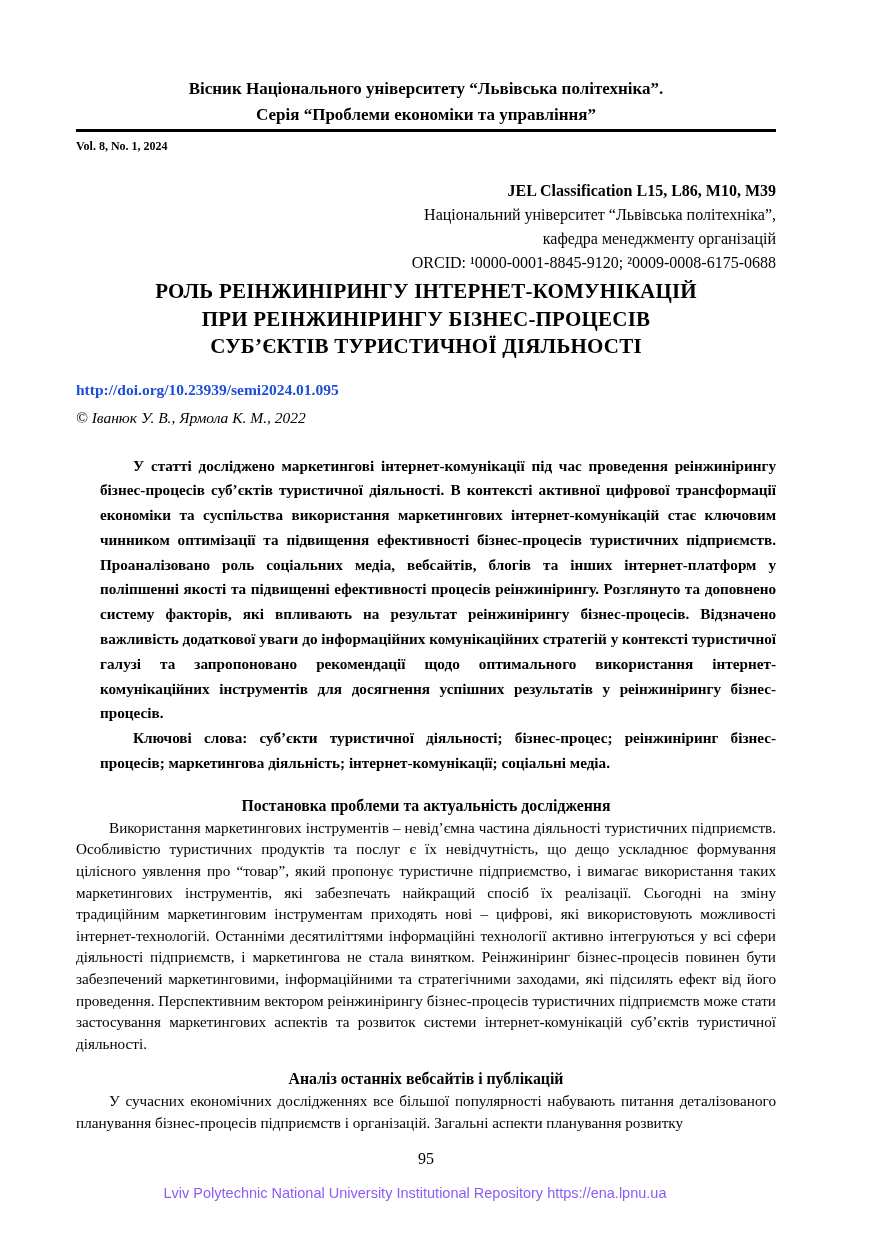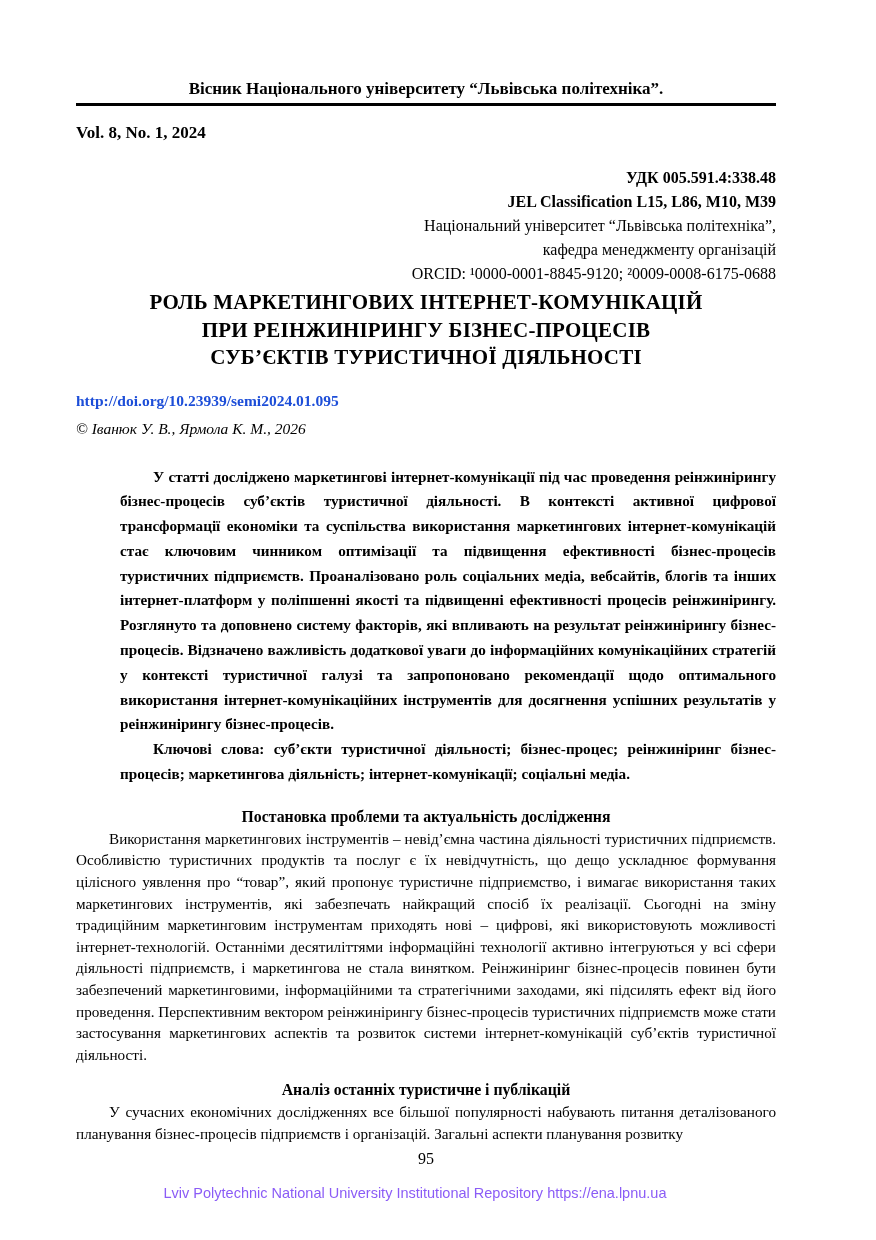--- a/index.html
+++ b/index.html
@@ -23,23 +23,23 @@
     font-weight: bold;
     font-size: 17px;
     line-height: 26px;
   }
   .rule {
     border: none;
     border-top: 3px solid #000;
     margin: 1px 0 0 0;
   }
   .volume {
-    margin-top: 18px;
+    margin-top: 5px;
     font-weight: bold;
-    font-size: 17px;
+    font-size: 12px;
     line-height: 18px;
   }
   
   .meta {
     margin-top: 24px;
     text-align: right;
     font-size: 16px;
     line-height: 24px;
   }
   .meta .bold { font-weight: bold; }
@@ -64,21 +64,21 @@
   }
   .copyright {
     margin-top: 10px;
     font-style: italic;
     font-size: 15.5px;
     line-height: 18px;
   }
   
   .abstract {
     margin-top: 27px;
-    margin-left: 44px;
+    margin-left: 24px;
     font-weight: bold;
     font-size: 15.2px;
     line-height: 24.8px;
     text-align: justify;
   }
   .abstract p { margin: 0; text-indent: 33px; }
   
   .sec-heading {
     text-align: center;
     font-weight: bold;
@@ -114,52 +114,52 @@
     text-decoration: none;
   }
 </style>
 </head>
 <body>
 
 <div class="page">
 
   <div class="jheader">
     <div>Вісник Національного університету “Львівська політехніка”.</div>
+    <div>Серія “Проблеми економіки та управління”</div>
   </div>
 
   <hr class="rule">
 
   <div class="volume">Vol. 8, No. 1, 2024</div>
 
   <div class="meta">
-    <div class="bold">УДК 005.591.4:338.48</div>
     <div class="bold">JEL Classification L15, L86, M10, M39</div>
     <div>Національний університет “Львівська політехніка”,</div>
     <div>кафедра менеджменту організацій</div>
     <div>ORCID: ¹0000-0001-8845-9120; ²0009-0008-6175-0688</div>
   </div>
 
   <div class="title">
-    <div>РОЛЬ МАРКЕТИНГОВИХ ІНТЕРНЕТ-КОМУНІКАЦІЙ</div>
+    <div>РОЛЬ РЕІНЖИНІРИНГУ ІНТЕРНЕТ-КОМУНІКАЦІЙ</div>
     <div>ПРИ РЕІНЖИНІРИНГУ БІЗНЕС-ПРОЦЕСІВ</div>
     <div>СУБ’ЄКТІВ ТУРИСТИЧНОЇ ДІЯЛЬНОСТІ</div>
   </div>
 
   <a class="doi" href="#">http://doi.org/10.23939/semi2024.01.095</a>
 
-  <div class="copyright">© Іванюк У. В., Ярмола К. М., 2026</div>
+  <div class="copyright">© Іванюк У. В., Ярмола К. М., 2022</div>
 
   <div class="abstract">
     <p>У статті досліджено маркетингові інтернет-комунікації під час проведення реінжинірингу бізнес-процесів суб’єктів туристичної діяльності. В контексті активної цифрової трансформації економіки та суспільства використання маркетингових інтернет-комунікацій стає ключовим чинником оптимізації та підвищення ефективності бізнес-процесів туристичних підприємств. Проаналізовано роль соціальних медіа, вебсайтів, блогів та інших інтернет-платформ у поліпшенні якості та підвищенні ефективності процесів реінжинірингу. Розглянуто та доповнено систему факторів, які впливають на результат реінжинірингу бізнес-процесів. Відзначено важливість додаткової уваги до інформаційних комунікаційних стратегій у контексті туристичної галузі та запропоновано рекомендації щодо оптимального використання інтернет-комунікаційних інструментів для досягнення успішних результатів у реінжинірингу бізнес-процесів.</p>
     <p>Ключові слова: суб’єкти туристичної діяльності; бізнес-процес; реінжиніринг бізнес-процесів; маркетингова діяльність; інтернет-комунікації; соціальні медіа.</p>
   </div>
 
   <div class="sec-heading first">Постановка проблеми та актуальність дослідження</div>
   <p class="body-para">Використання маркетингових інструментів – невід’ємна частина діяльності туристичних підприємств. Особливістю туристичних продуктів та послуг є їх невідчутність, що дещо ускладнює формування цілісного уявлення про “товар”, який пропонує туристичне підприємство, і вимагає використання таких маркетингових інструментів, які забезпечать найкращий спосіб їх реалізації. Сьогодні на зміну традиційним маркетинговим інструментам приходять нові – цифрові, які використовують можливості інтернет-технологій. Останніми десятиліттями інформаційні технології активно інтегруються у всі сфери діяльності підприємств, і маркетингова не стала винятком. Реінжиніринг бізнес-процесів повинен бути забезпечений маркетинговими, інформаційними та стратегічними заходами, які підсилять ефект від його проведення. Перспективним вектором реінжинірингу бізнес-процесів туристичних підприємств може стати застосування маркетингових аспектів та розвиток системи інтернет-комунікацій суб’єктів туристичної діяльності.</p>
 
-  <div class="sec-heading later">Аналіз останніх туристичне і публікацій</div>
+  <div class="sec-heading later">Аналіз останніх вебсайтів і публікацій</div>
   <p class="body-para">У сучасних економічних дослідженнях все більшої популярності набувають питання деталізованого планування бізнес-процесів підприємств і організацій. Загальні аспекти планування розвитку</p>
 
 </div>
 
 <div class="page-num">95</div>
 
 <a class="repo" href="#">Lviv Polytechnic National University Institutional Repository https://ena.lpnu.ua</a>
 
 </body></html>

